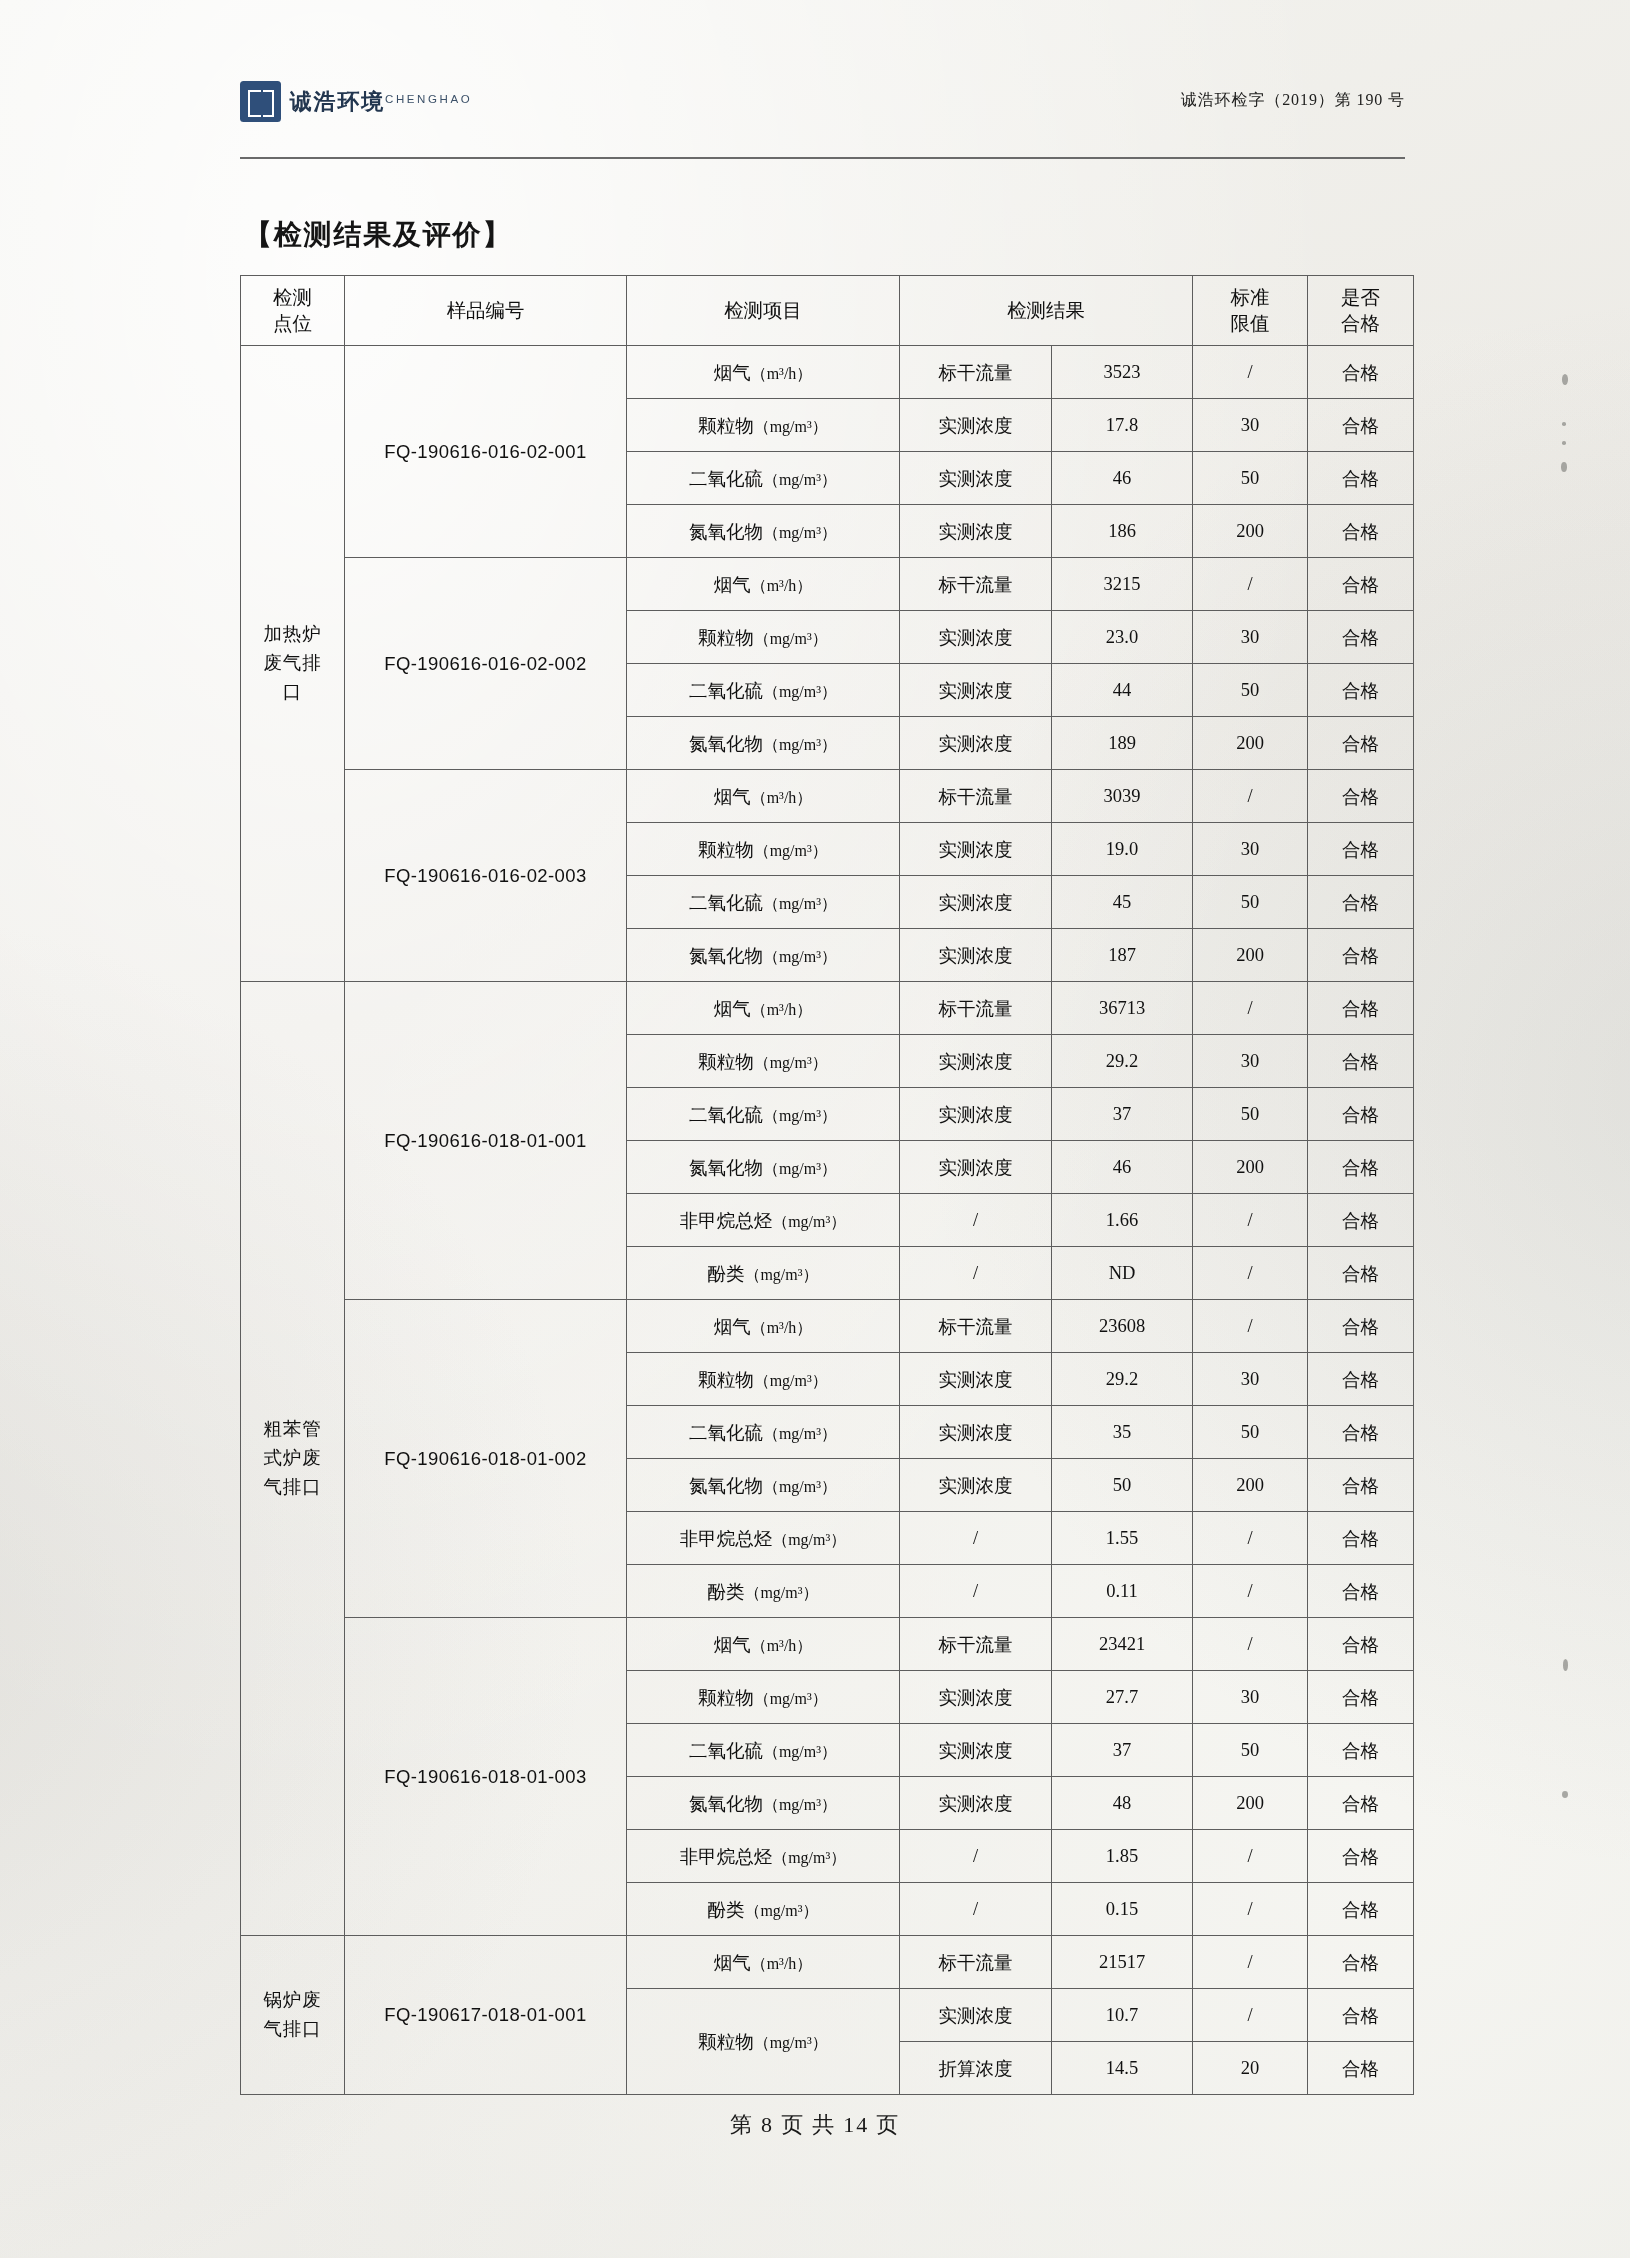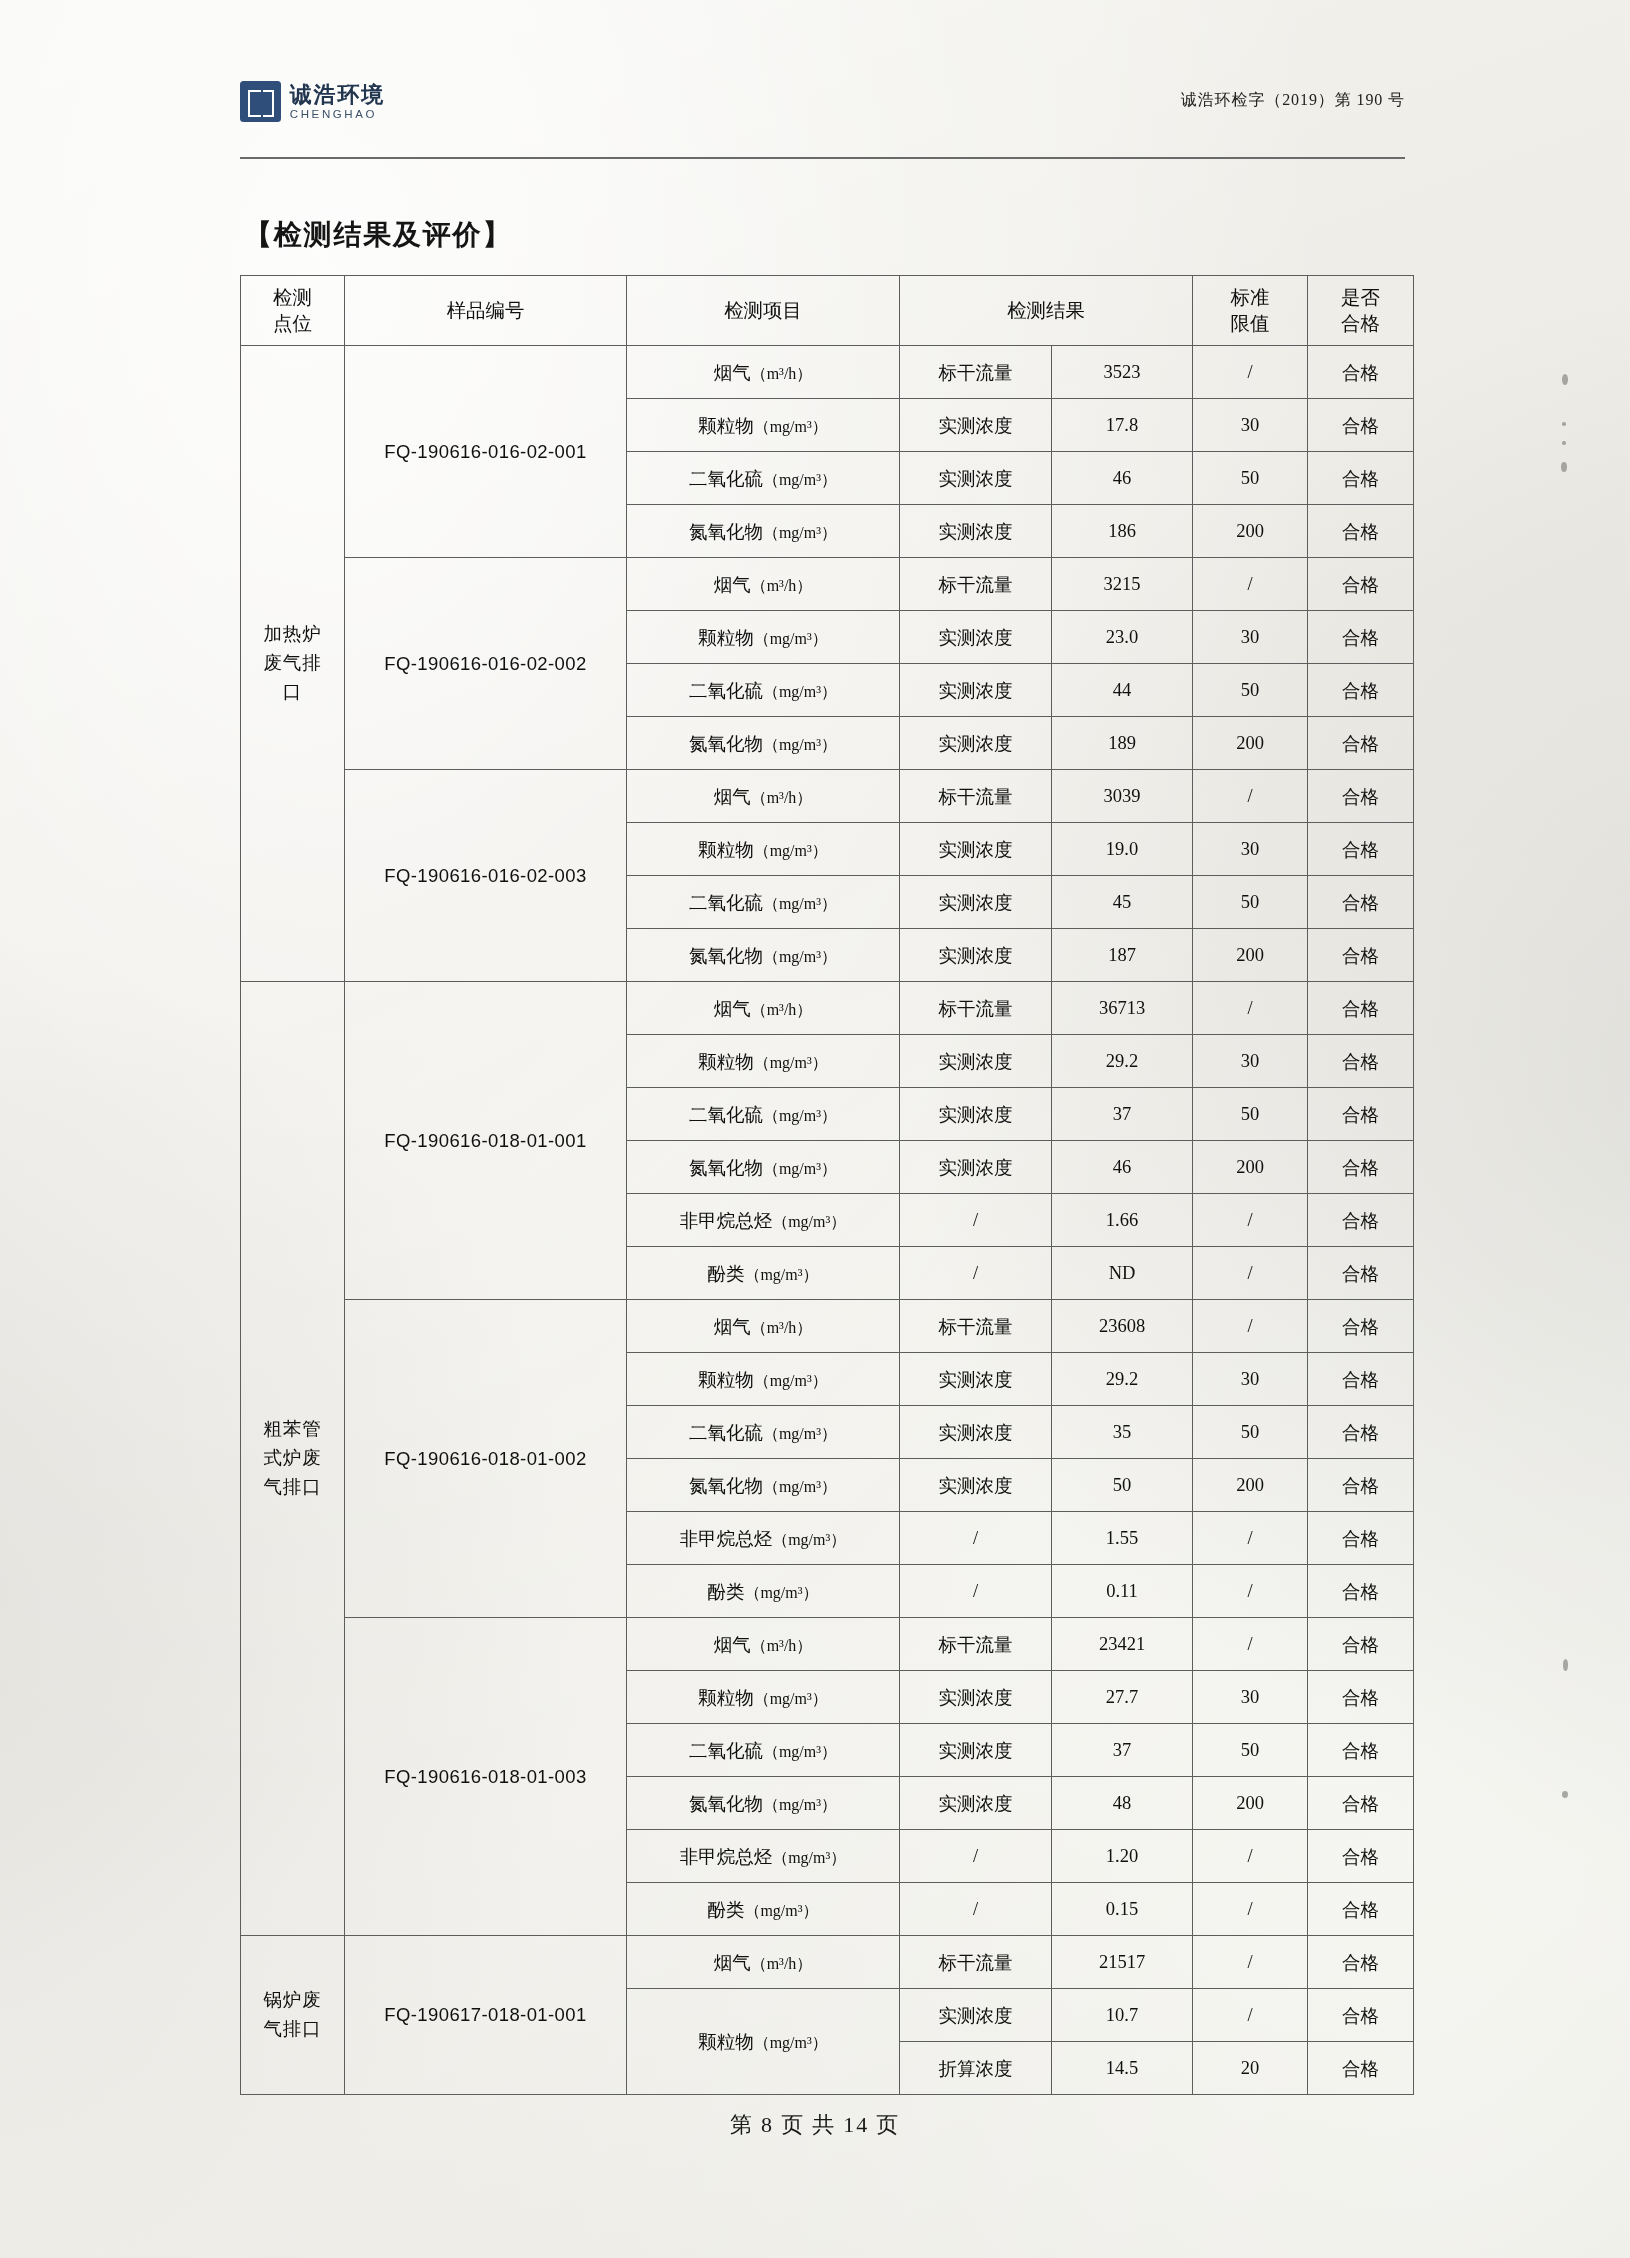--- a/index.html
+++ b/index.html
@@ -77,21 +77,20 @@
   .logo-mark::after {
     content: "";
     position: absolute;
     left: 23px; top: 8.8px;
     width: 8.8px; height: 23px;
     border: 2.6px solid #ffffff;
     border-left: none;
   }
   .logo-text {
     display: flex;
-    flex-direction: column;
     justify-content: flex-end;
     line-height: 1.05;
   }
   .logo-cn {
     font-family: "Liberation Sans", sans-serif;
     font-size: 22px;
     font-weight: bold;
     letter-spacing: 1.8px;
     color: #22364f;
   }
@@ -466,21 +465,21 @@
           <tr>
             <td class="cell-item"><span>氮氧化物</span><span class="unit">（mg/m³）</span></td>
             <td>实测浓度</td>
             <td>48</td>
             <td>200</td>
             <td>合格</td>
           </tr>
           <tr>
             <td class="cell-item"><span>非甲烷总烃</span><span class="unit">（mg/m³）</span></td>
             <td>/</td>
-            <td>1.20</td>
+            <td>1.85</td>
             <td>/</td>
             <td>合格</td>
           </tr>
           <tr>
             <td class="cell-item"><span>酚类</span><span class="unit">（mg/m³）</span></td>
             <td>/</td>
             <td>0.15</td>
             <td>/</td>
             <td>合格</td>
           </tr>

